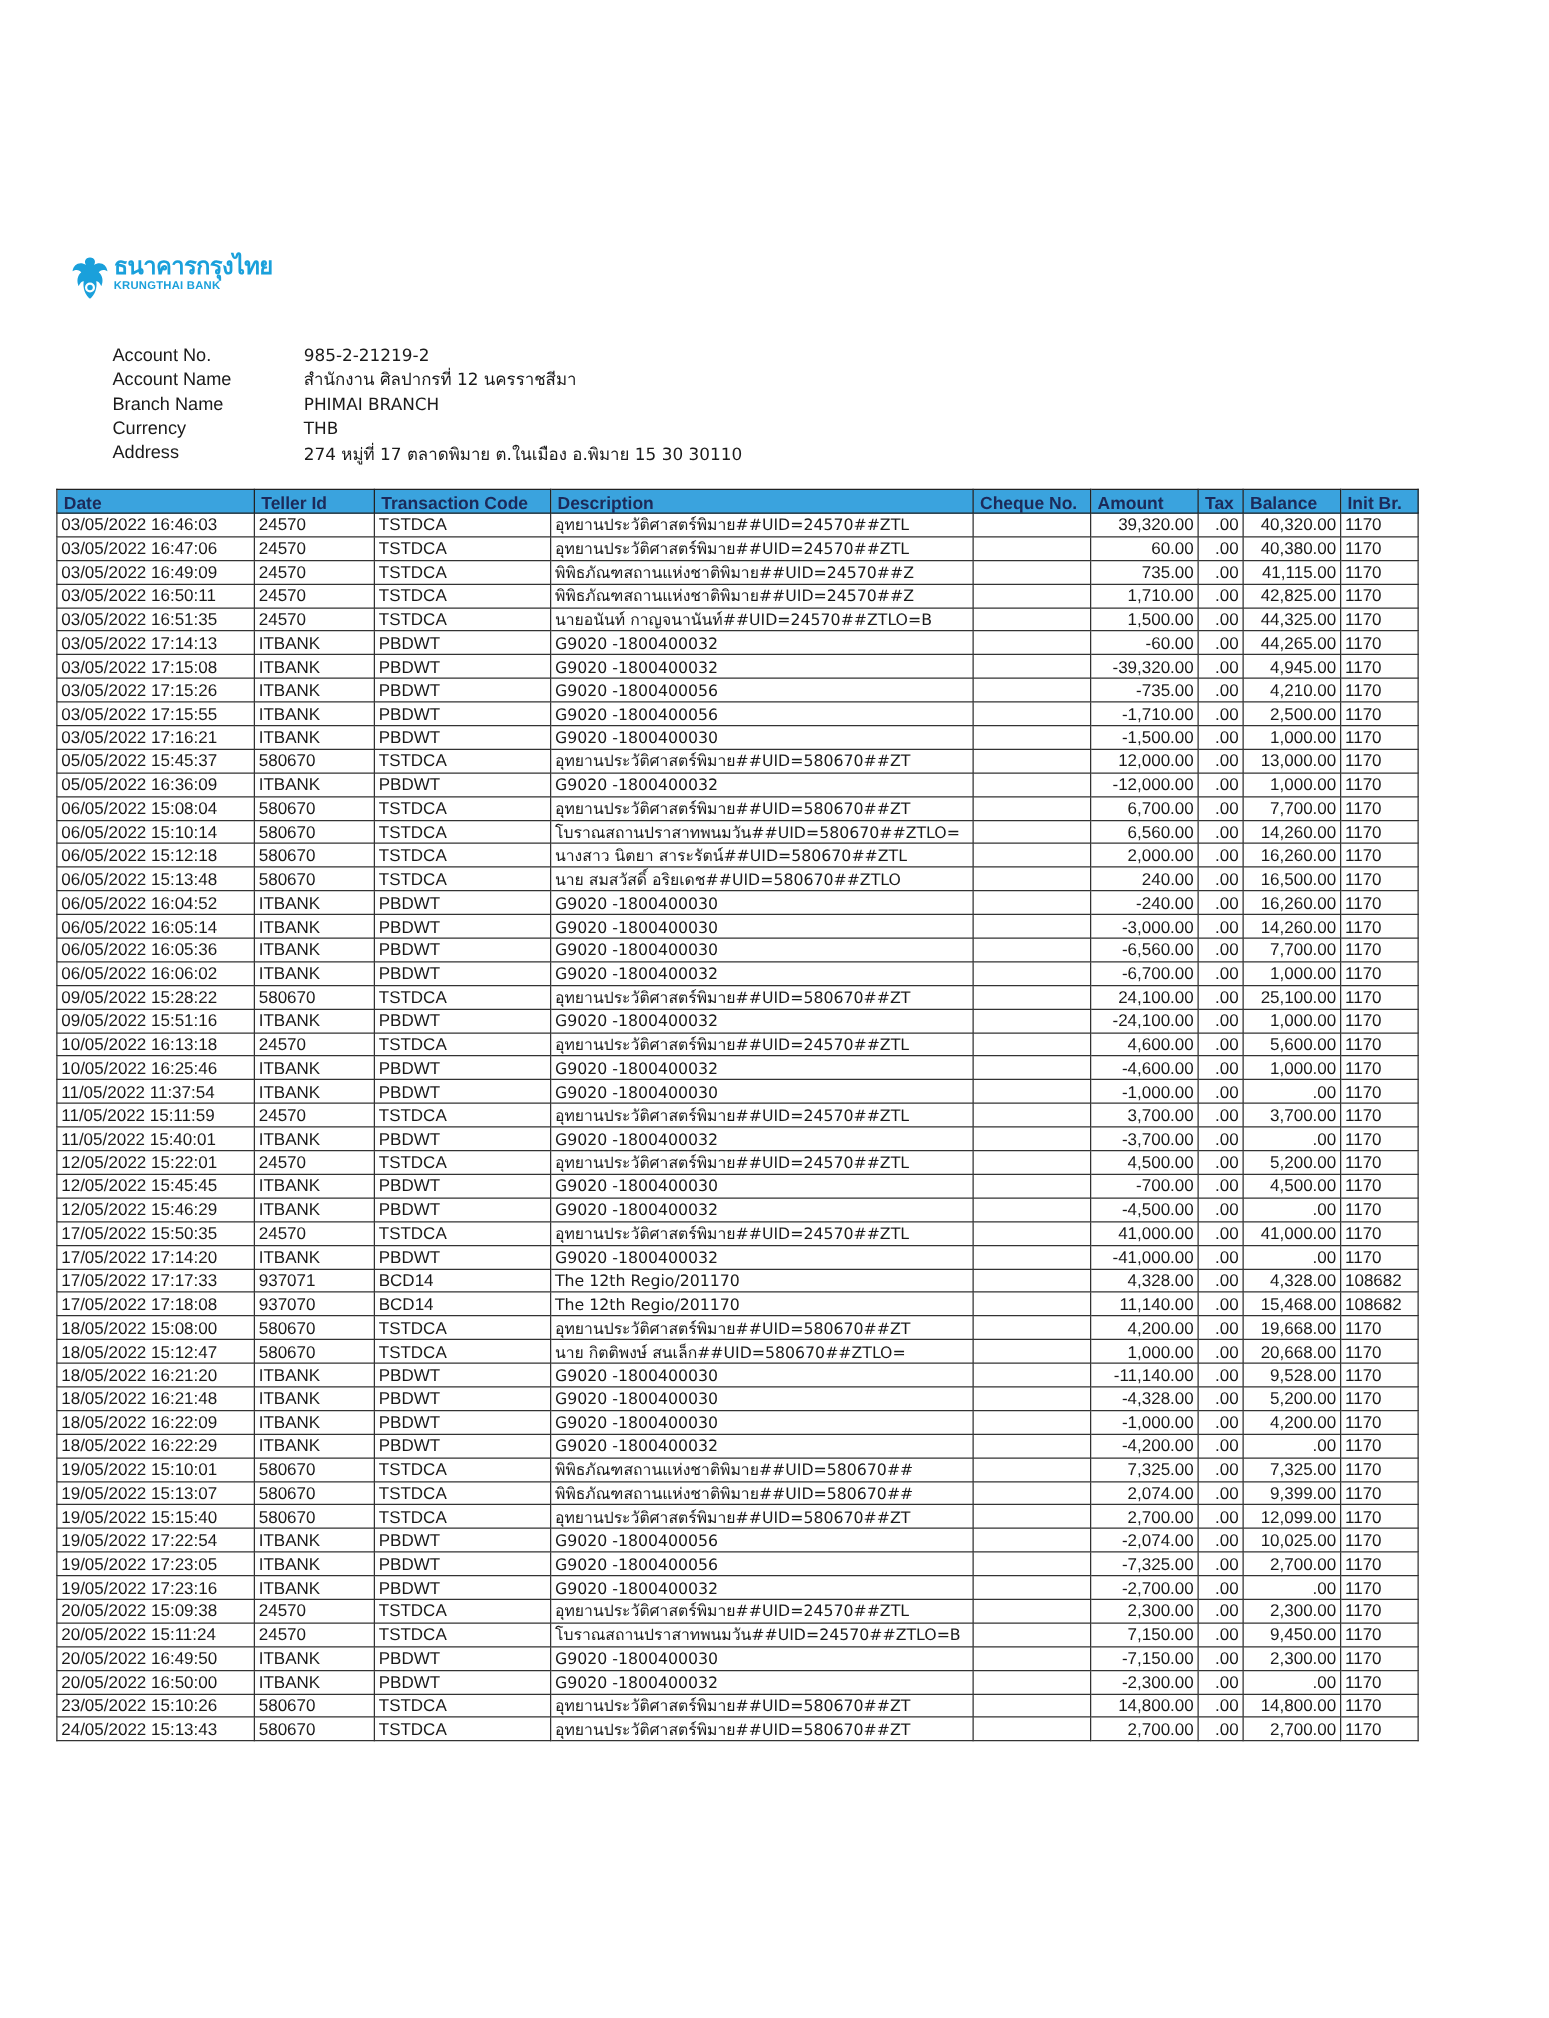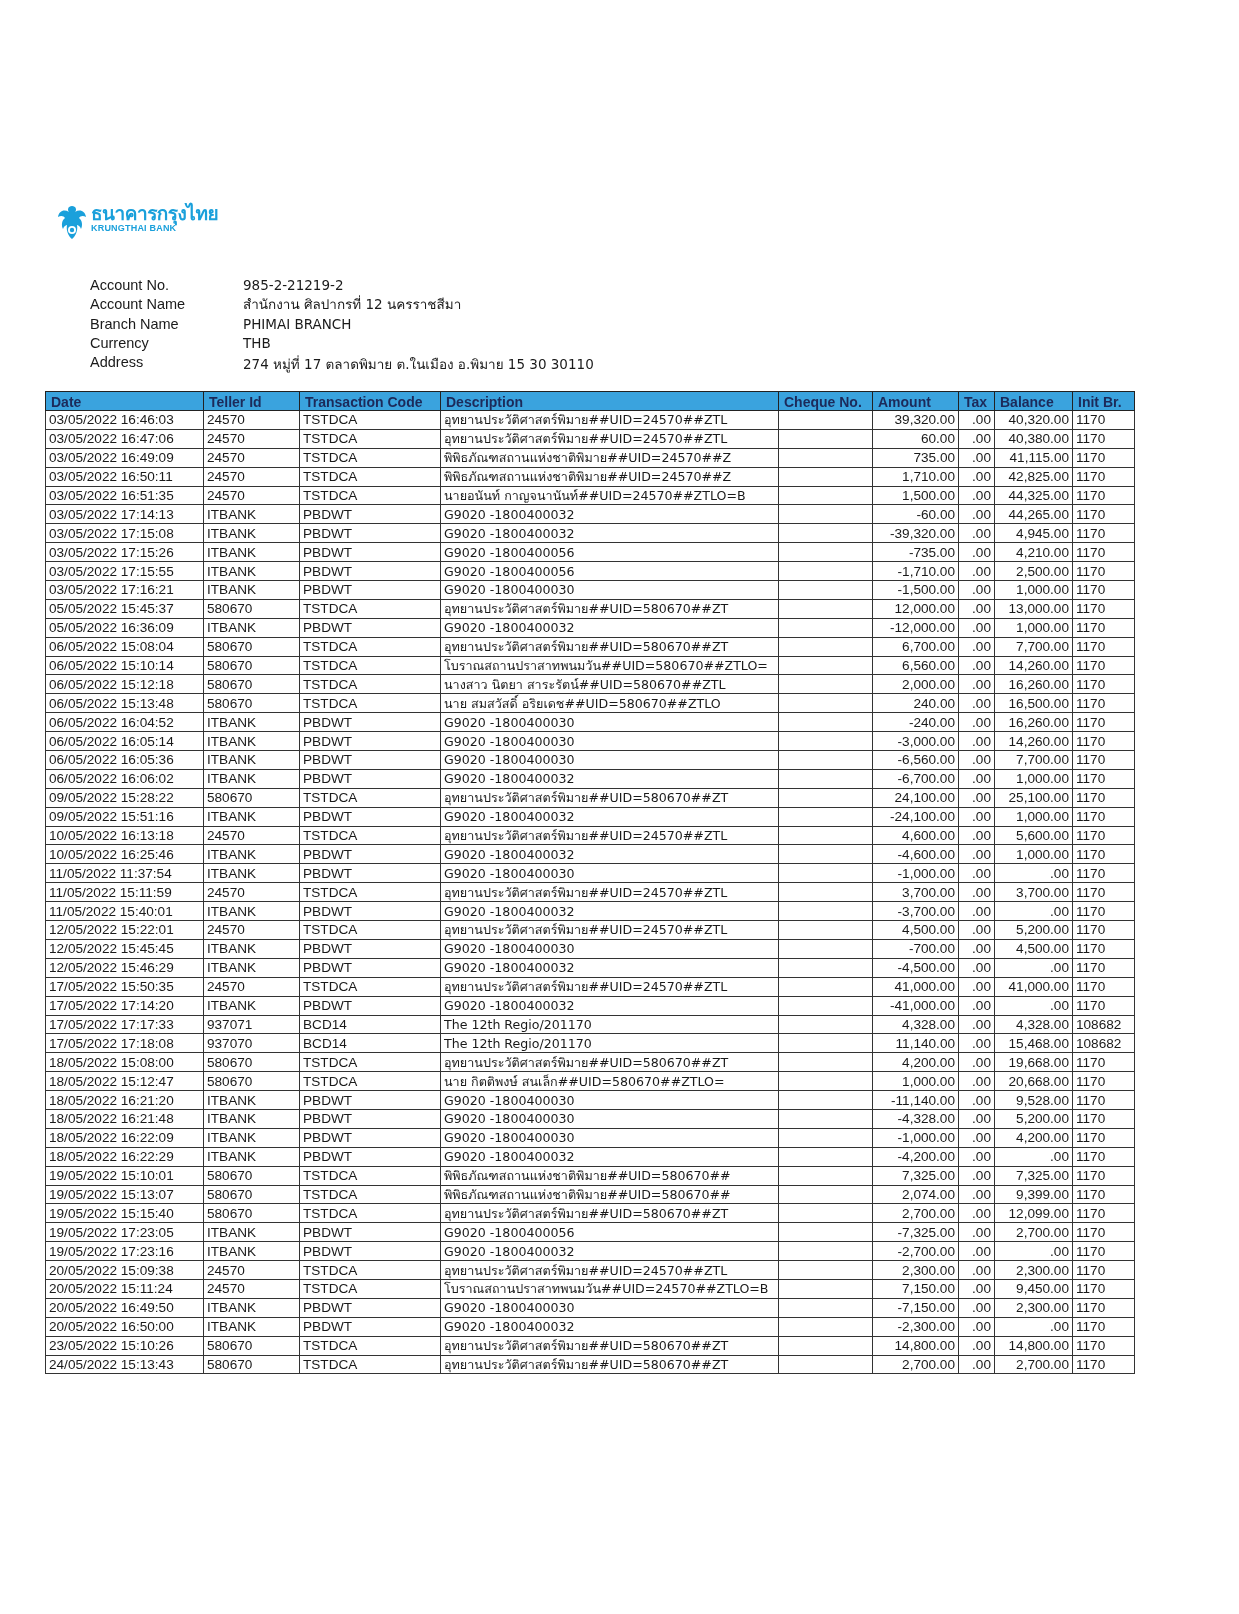--- a/index.html
+++ b/index.html
@@ -576,20 +576,31 @@
         <td>580670</td>
         <td>TSTDCA</td>
         <td class="desc">อุทยานประวัติศาสตร์พิมาย##UID=580670##ZT</td>
         <td class="chq"></td>
         <td class="num">2,700.00</td>
         <td class="num">.00</td>
         <td class="num">12,099.00</td>
         <td>1170</td>
       </tr>
       <tr>
+        <td>19/05/2022 17:22:54</td>
+        <td>ITBANK</td>
+        <td>PBDWT</td>
+        <td class="desc">G9020 -1800400056</td>
+        <td class="chq"></td>
+        <td class="num">-2,074.00</td>
+        <td class="num">.00</td>
+        <td class="num">10,025.00</td>
+        <td>1170</td>
+      </tr>
+      <tr>
         <td>19/05/2022 17:23:05</td>
         <td>ITBANK</td>
         <td>PBDWT</td>
         <td class="desc">G9020 -1800400056</td>
         <td class="chq"></td>
         <td class="num">-7,325.00</td>
         <td class="num">.00</td>
         <td class="num">2,700.00</td>
         <td>1170</td>
       </tr>

